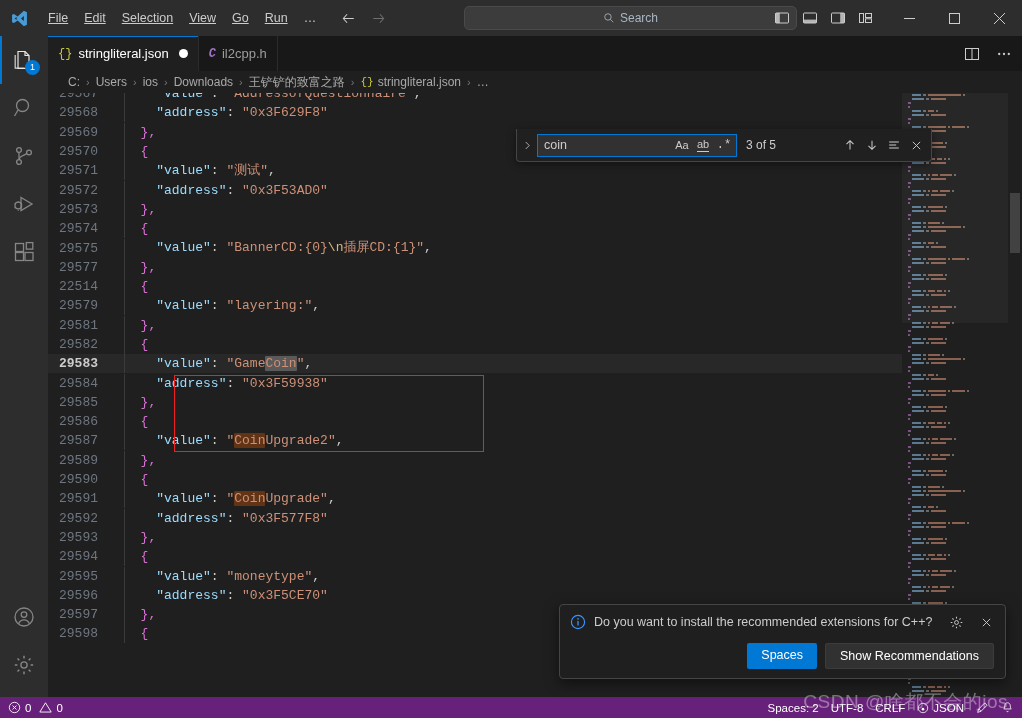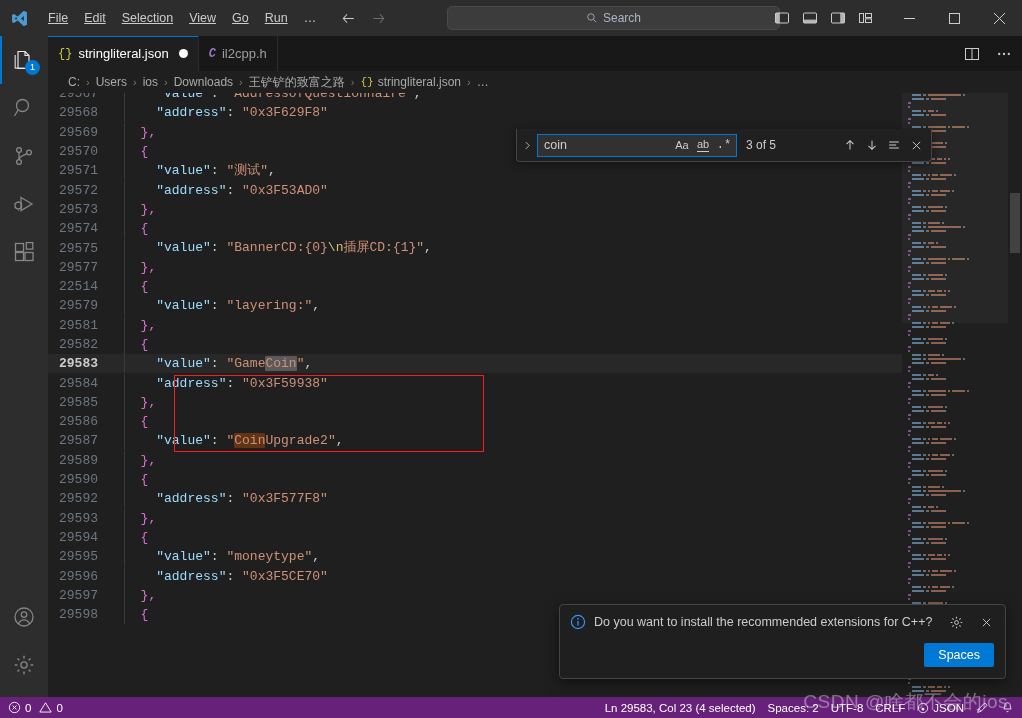--- a/index.html
+++ b/index.html
@@ -22,21 +22,21 @@
   .menu { display: flex; align-items: center; height: 36px; margin-left: 2px; }
   .menu-item {
     font-size: 12.5px; color: #cccccc; padding: 4px 8px; line-height: 16px;
     cursor: default; white-space: nowrap;
   }
   .menu-item u { text-decoration: underline; }
   .nav-arrows { display: flex; align-items: center; margin-left: 12px; gap: 6px; }
   .nav-btn { width: 24px; height: 22px; display:flex; align-items:center; justify-content:center; font-size: 15px; color:#cccccc; }
   .nav-btn.disabled { color: #6e6e6e; }
   .title-search {
-    position: absolute; left: 447px; top: 6px; width: 333px; height: 24px;
+    position: absolute; left: 464px; top: 6px; width: 333px; height: 24px;
     background: #3c3c3c; border: 1px solid #4a4a4a; border-radius: 5px;
     display: flex; align-items: center; justify-content: center; gap: 5px;
     font-size: 12px; color: #a9b6c5;
   }
   .win-right { position: absolute; right: 0; top: 0; height: 36px; display: flex; align-items: center; }
   .layout-icons { display: flex; align-items: center; gap: 2px; margin-right: 8px; }
   .layout-btn { width: 26px; height: 26px; display: flex; align-items: center; justify-content: center; }
   .wctl { width: 45px; height: 36px; display: flex; align-items: center; justify-content: center; color: #cccccc; }
 
   
@@ -396,20 +396,21 @@
           <div class="code-line"><span class="ln">29579</span><span class="code-txt"><span class="ind-guide"></span><span>    </span><span class="k">"value"</span><span class="p">: </span><span class="s">"layering:"</span><span class="p">,</span></span></div>
           <div class="code-line"><span class="ln">29581</span><span class="code-txt"><span class="ind-guide"></span><span>  </span><span class="br">},</span></span></div>
           <div class="code-line"><span class="ln">29582</span><span class="code-txt"><span class="ind-guide"></span><span>  </span><span class="br">{</span></span></div>
           <div class="code-line cur"><span class="ln">29583</span><span class="code-txt"><span class="ind-guide"></span><span>    </span><span class="k">"value"</span><span class="p">: </span><span class="s">"Game</span><span class="s hl-cur">Coin</span><span class="s">"</span><span class="p">,</span></span></div>
           <div class="code-line"><span class="ln">29584</span><span class="code-txt"><span class="ind-guide"></span><span>    </span><span class="k">"address"</span><span class="p">: </span><span class="s">"0x3F59938"</span></span></div>
           <div class="code-line"><span class="ln">29585</span><span class="code-txt"><span class="ind-guide"></span><span>  </span><span class="br">},</span></span></div>
           <div class="code-line"><span class="ln">29586</span><span class="code-txt"><span class="ind-guide"></span><span>  </span><span class="br">{</span></span></div>
           <div class="code-line"><span class="ln">29587</span><span class="code-txt"><span class="ind-guide"></span><span>    </span><span class="k">"value"</span><span class="p">: </span><span class="s">"</span><span class="s hl">Coin</span><span class="s">Upgrade2"</span><span class="p">,</span></span></div>
           <div class="code-line"><span class="ln">29589</span><span class="code-txt"><span class="ind-guide"></span><span>  </span><span class="br">},</span></span></div>
           <div class="code-line"><span class="ln">29590</span><span class="code-txt"><span class="ind-guide"></span><span>  </span><span class="br">{</span></span></div>
+          <div class="code-line"><span class="ln">29591</span><span class="code-txt"><span class="ind-guide"></span><span>    </span><span class="k">"value"</span><span class="p">: </span><span class="s">"</span><span class="s hl">Coin</span><span class="s">Upgrade"</span><span class="p">,</span></span></div>
           <div class="code-line"><span class="ln">29592</span><span class="code-txt"><span class="ind-guide"></span><span>    </span><span class="k">"address"</span><span class="p">: </span><span class="s">"0x3F577F8"</span></span></div>
           <div class="code-line"><span class="ln">29593</span><span class="code-txt"><span class="ind-guide"></span><span>  </span><span class="br">},</span></span></div>
           <div class="code-line"><span class="ln">29594</span><span class="code-txt"><span class="ind-guide"></span><span>  </span><span class="br">{</span></span></div>
           <div class="code-line"><span class="ln">29595</span><span class="code-txt"><span class="ind-guide"></span><span>    </span><span class="k">"value"</span><span class="p">: </span><span class="s">"moneytype"</span><span class="p">,</span></span></div>
           <div class="code-line"><span class="ln">29596</span><span class="code-txt"><span class="ind-guide"></span><span>    </span><span class="k">"address"</span><span class="p">: </span><span class="s">"0x3F5CE70"</span></span></div>
           <div class="code-line"><span class="ln">29597</span><span class="code-txt"><span class="ind-guide"></span><span>  </span><span class="br">},</span></span></div>
           <div class="code-line"><span class="ln">29598</span><span class="code-txt"><span class="ind-guide"></span><span>  </span><span class="br">{</span></span></div>
         </div>
       <div class="redbox" id="redbox" style="left: 126px; width: 310px; top: 281.5px; height: 77.2px; border-color: rgb(240, 32, 32);"></div>
     </div>
@@ -1165,20 +1166,21 @@
         </svg>
       </span>
       <span class="notif-btn-icon">
         <svg width="13" height="13" viewBox="0 0 16 16">
             <path d="M3.5 3.5 12.5 12.5M12.5 3.5 3.5 12.5" stroke="#cccccc" stroke-width="1.15"></path>
           </svg>
       </span>
     </div>
     <div class="notif-actions">
       <div class="nbtn primary">Spaces</div>
+      <div class="nbtn secondary">Show Recommendations</div>
     </div>
   </div>
 
   <div class="statusbar">
     <div class="sb-item">
       <span>
         <svg width="13" height="13" viewBox="0 0 16 16">
             <circle cx="8" cy="8" r="6.4" stroke="#ffffff" stroke-width="1.1" fill="none"></circle>
             <path d="M5.6 5.6 10.4 10.4M10.4 5.6 5.6 10.4" stroke="#ffffff" stroke-width="1.1"></path>
           </svg>
@@ -1186,21 +1188,20 @@
       <span>0</span>
       <span style="margin-left:4px">
         <svg width="13" height="13" viewBox="0 0 16 16">
             <path d="M8 2.2 15 13.6H1z" stroke="#ffffff" stroke-width="1.1" fill="none"></path>
           </svg>
       </span>
       <span>0</span>
     </div>
 
     <div class="sb-right">
-      <div class="sb-item">Ln 29583, Col 23 (4 selected)</div>
       <div class="sb-item">Spaces: 2</div>
       <div class="sb-item">UTF-8</div>
       <div class="sb-item">CRLF</div>
       <div class="sb-item">
         <span>
           <svg width="12" height="12" viewBox="0 0 16 16">
               <circle cx="8" cy="8" r="6.3" stroke="#ffffff" stroke-width="1.05" fill="none"></circle>
               <circle cx="8" cy="9.5" r="1.7" fill="#ffffff"></circle>
             </svg>
         </span>

